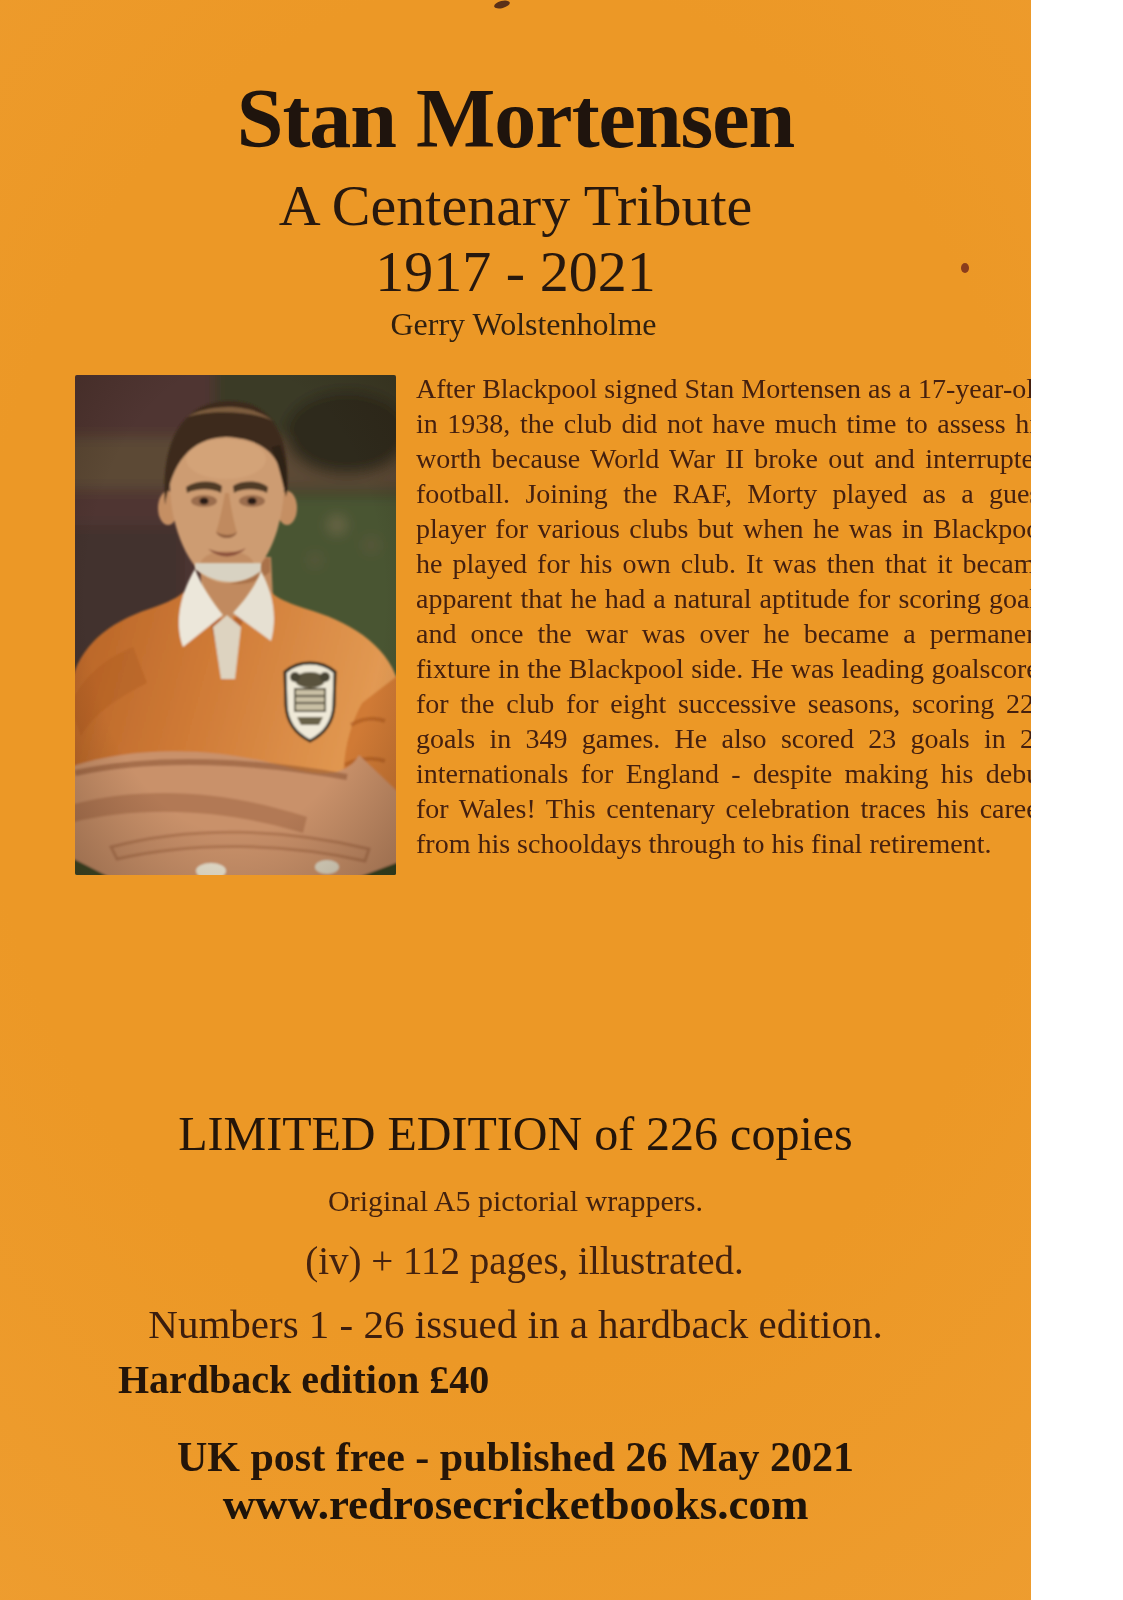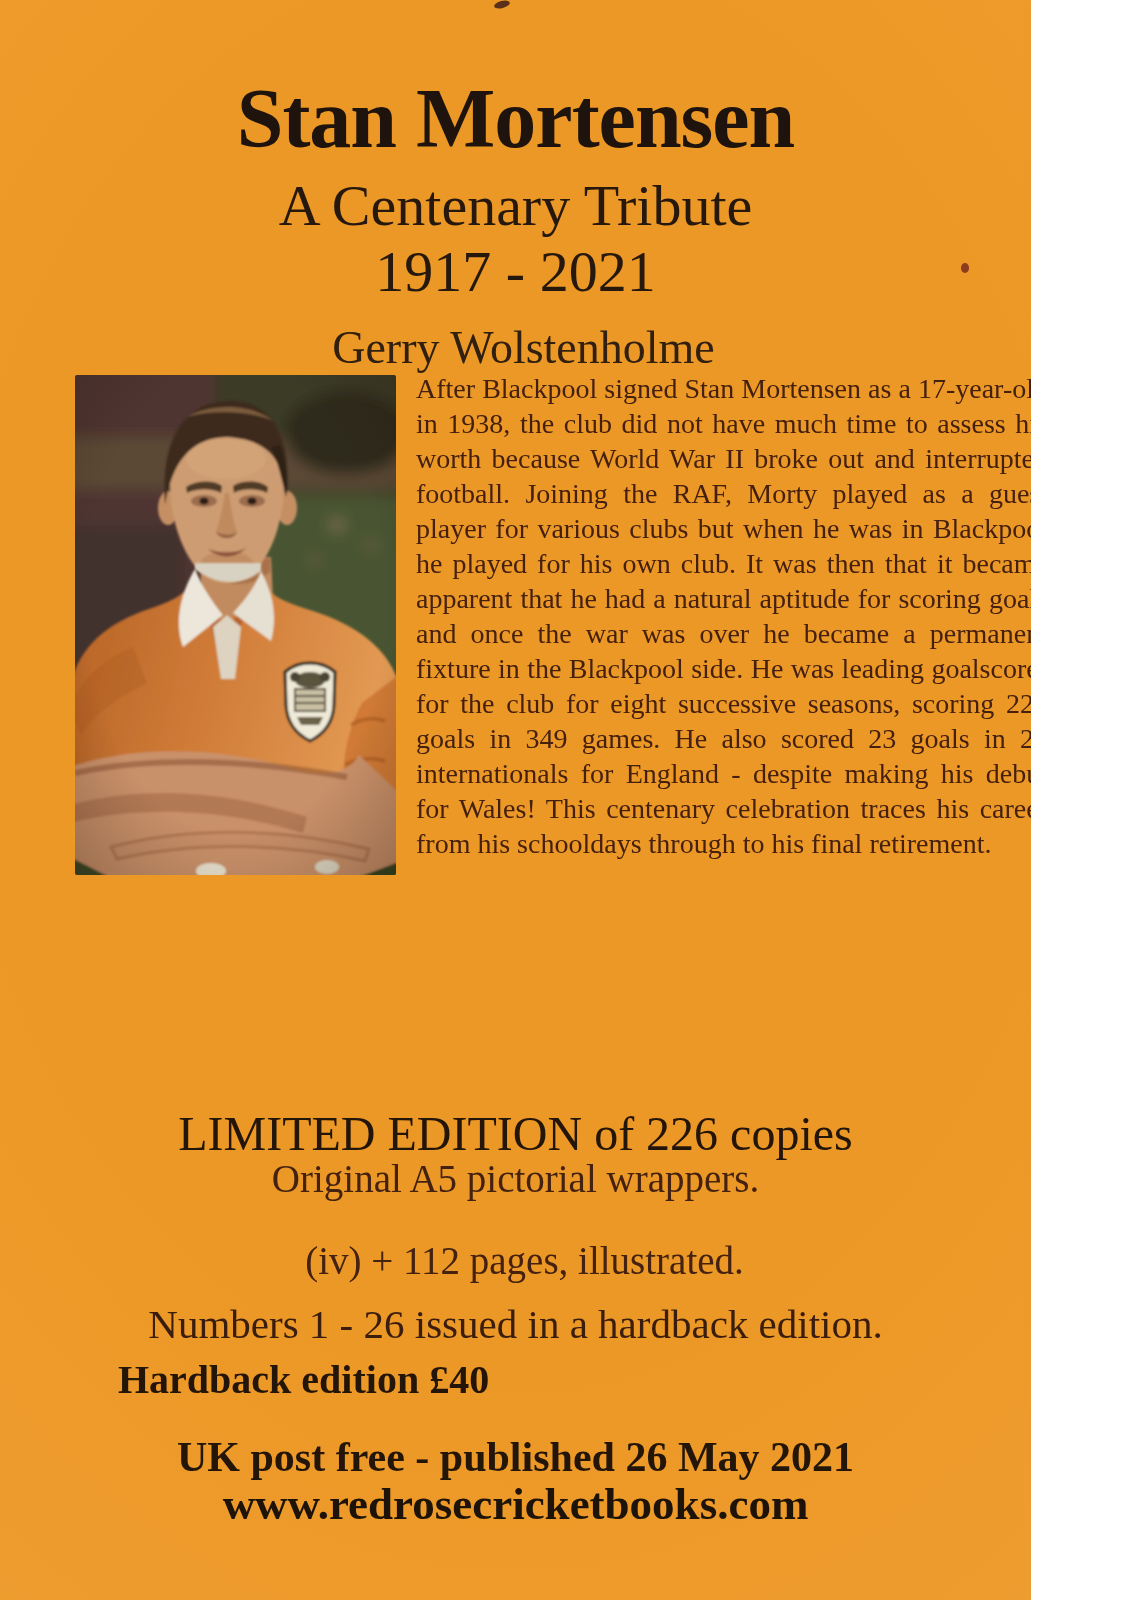--- a/index.html
+++ b/index.html
@@ -8,38 +8,38 @@
     width: 1031px;
     height: 1600px;
     overflow: hidden;
     background: radial-gradient(145% 120% at 50% 42%, #ec9826 36%, #efa036 78%, #f2aa46 100%);
     font-family: "Liberation Serif", "DejaVu Serif", serif;
   }
   .line { position: absolute; left: 0; right: 0; text-align: center; white-space: nowrap; }
   .title    { top: 70px;  font-size: 84px; font-weight: bold; color: #1f140d; letter-spacing: -1px; }
   .subtitle { top: 172px; font-size: 58px; color: #27180e; }
   .years    { top: 238px; font-size: 58px; color: #27180e; }
-  .author   { top: 321px; font-size: 46px; color: #31200f; margin-left: 16px; }
+  .author   { top: 306px; font-size: 32px; color: #31200f; margin-left: 16px; }
   .body-copy {
     position: absolute;
     top: 371px; left: 75px; width: 973px;
     font-size: 28px; line-height: 35px;
     text-align: justify;
     color: #45200f;
   }
   .photo {
     float: left;
     width: 321px; height: 500px;
     margin: 4px 20px 8px 0;
     border-radius: 2px;
     overflow: hidden;
   }
   .photo svg { display: block; }
   .limited  { top: 1106px; font-size: 48px; font-weight: normal; color: #241509; }
-  .wrappers { top: 1156px; font-size: 39px; color: #44220f; }
+  .wrappers { top: 1184px; font-size: 30px; color: #44220f; }
   .pages    { top: 1238px; font-size: 39px; color: #44220f; padding-left: 18px; }
   .numbers  { top: 1300px; font-size: 41px; color: #3b1d0e; }
   .prices {
     position: absolute; top: 1356px; left: 0; right: 0;
     display: flex; justify-content: space-between;
     padding: 0 148px 0 118px;
     font-size: 40px; font-weight: bold; color: #241509;
     white-space: nowrap;
   }
   .postage  { top: 1433px; font-size: 42px; font-weight: bold; color: #241509; }

